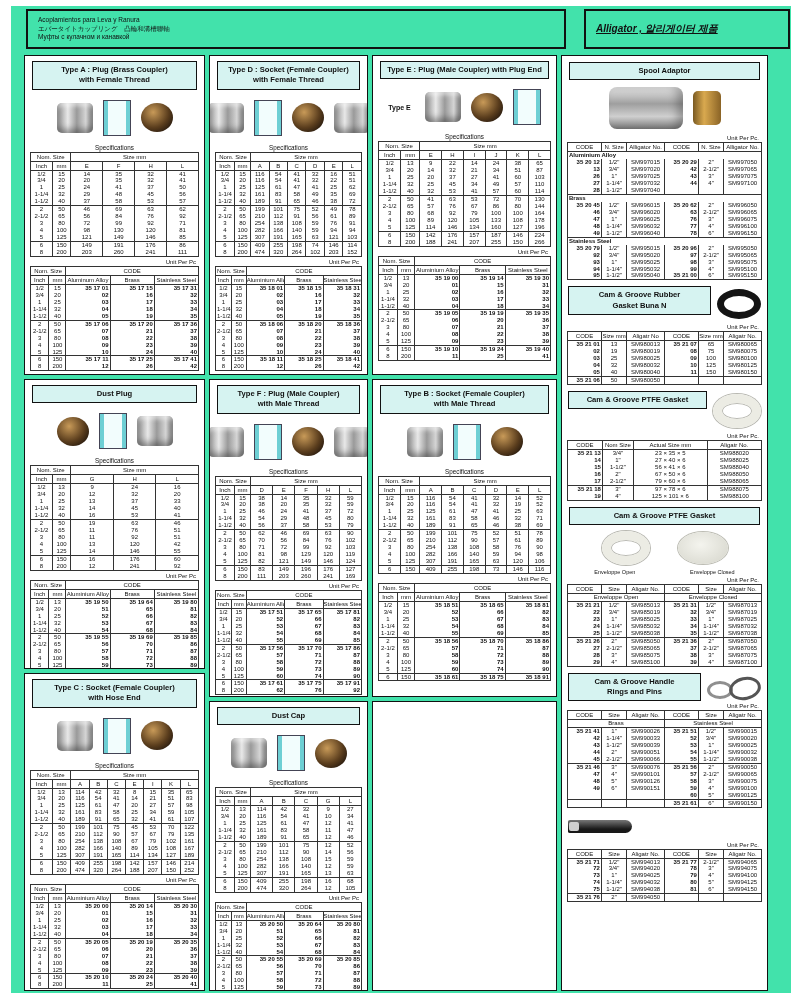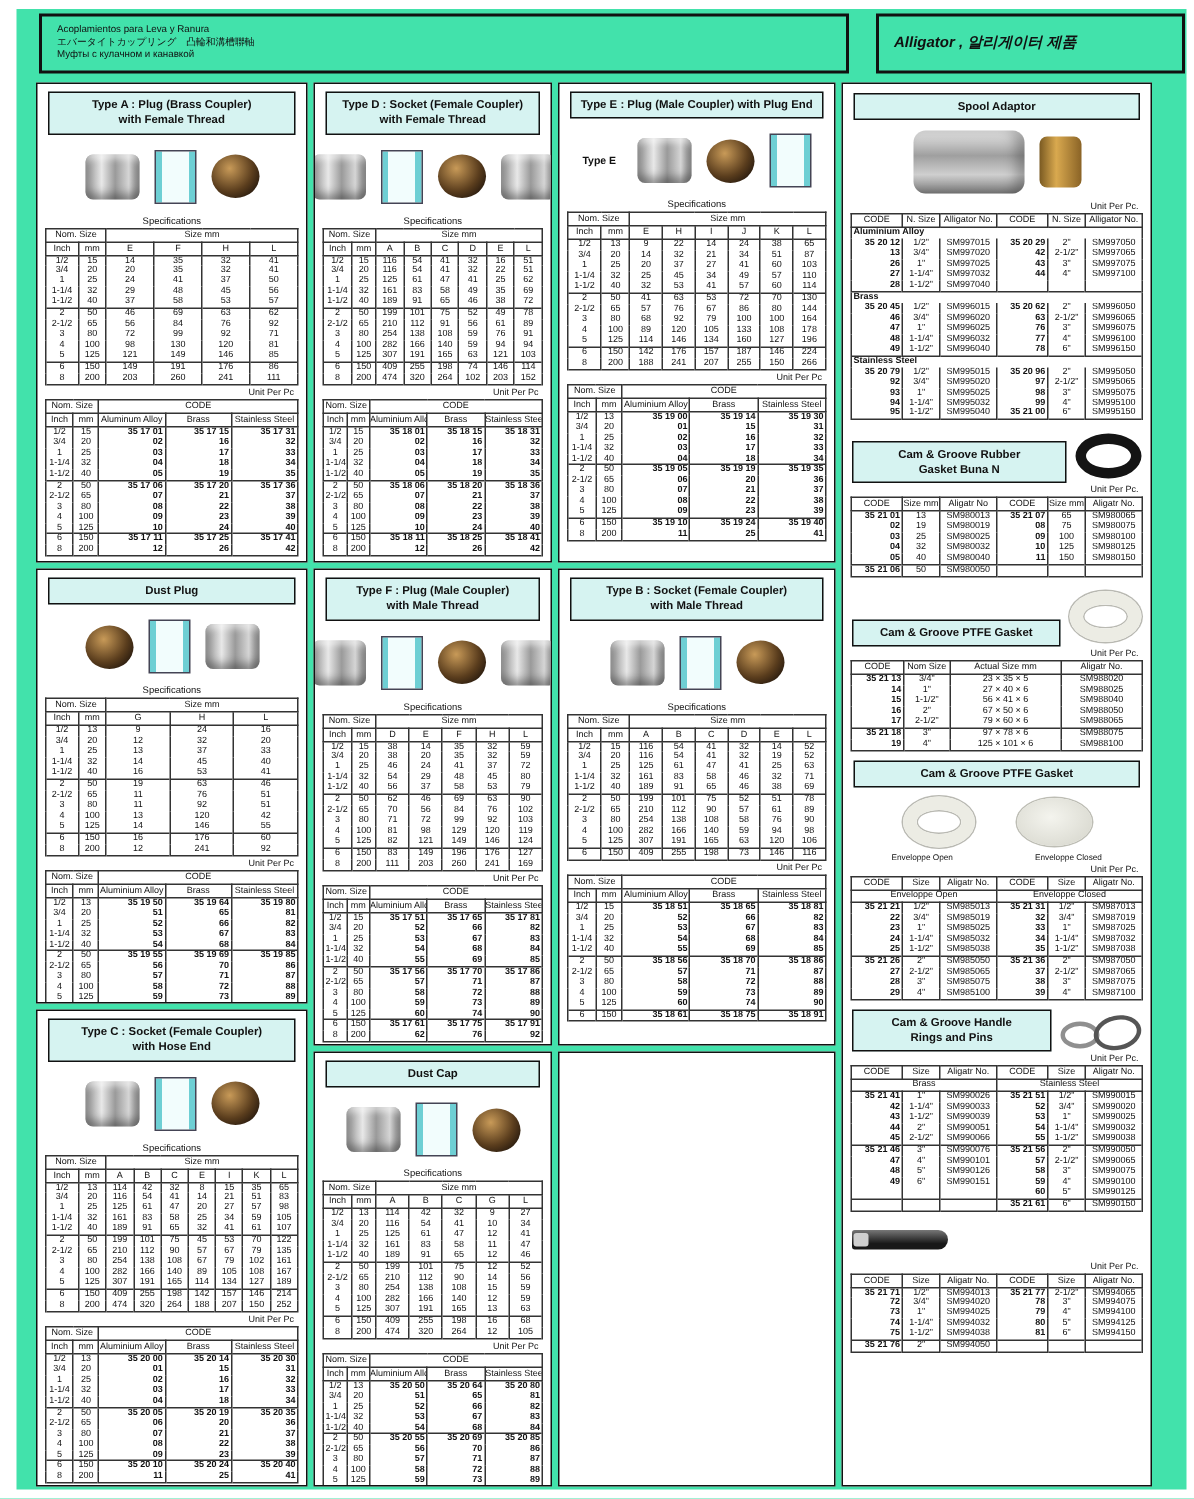--- a/index.html
+++ b/index.html
@@ -7,21 +7,21 @@
        font-family:"Liberation Sans",sans-serif;color:#111;overflow:hidden;}
   .green-field{position:absolute;left:11px;top:6px;width:780px;height:987px;background:#42e2ab;}
   
   .hdr{position:absolute;top:9px;height:40px;background:#42e2ab;border:2px solid #111;
        box-sizing:border-box;display:flex;align-items:center;}
   .hdr-left{left:26px;width:540px;padding:2px 10px;gap:18px;}
   .hdr-right{left:584px;width:206px;padding:2px 10px;}
   .hdr-title{font-size:12px;font-weight:bold;font-style:italic;line-height:1.2;}
   .hdr-kr{font-size:10px;font-weight:bold;font-style:italic;margin-top:2px;}
   .hdr-mid{font-size:6.5px;line-height:1.35;}
-  .hdr-right .hdr-title{font-size:10px;}
+  .hdr-right .hdr-title{font-size:10px;text-decoration:underline;}
   
   .layout{position:absolute;left:24px;top:55px;display:flex;gap:4px;}
   .colL{display:flex;flex-direction:column;gap:4px;}
   .panel{background:#fff;border:1.5px solid #111;box-sizing:border-box;
          padding:4px 5px;overflow:hidden;}
   .w1{width:181px}.w2{width:159px}.w3{width:185px}
   .rpanel{width:207px;height:936px;background:#fff;border:1.5px solid #111;
           box-sizing:border-box;padding:5px 5px;overflow:hidden;}
   .h1{height:320px}.h2{height:318px}.h3{height:290px}
   
@@ -39,21 +39,21 @@
   .tbl td{font-size:6px;padding:0 1px;line-height:1.16;border-left:1px solid #333;border-right:1px solid #333;
           overflow:hidden;white-space:nowrap;}
   .tbl tbody{border-top:1px solid #333;}
   .c{text-align:center}.r{text-align:right}
   .pr16{padding-right:13px}.pr6{padding-right:4px}
   .b{font-weight:bold}
   .glabel{font-weight:bold;text-align:left;padding-left:6px;font-size:6.2px;}
   .band td{text-align:center;border-bottom:1px solid #333;font-size:6px;}
   
   .rsec{margin-bottom:6px;}
-  .rsec-head{display:flex;align-items:flex-end;gap:6px;margin:1px 1px 2px 1px;}
+  .rsec-head{display:flex;align-items:flex-start;gap:6px;margin:1px 1px 2px 1px;}
   .rsec-head .sec-title{flex:1;margin:0;}
   .subtitle{font-size:6.3px;text-align:center;margin:1px 0;}
   .img-captions{display:flex;justify-content:space-around;font-size:5.5px;margin-bottom:1px;}
   
   .im{flex:none;}
   .im-metal{width:36px;height:30px;border-radius:5px;
     background:linear-gradient(90deg,#8a8a8a,#e8e8e8 30%,#9a9a9a 55%,#d5d5d5 80%,#777);
     box-shadow:inset 0 -4px 6px rgba(0,0,0,.35),inset 0 3px 4px rgba(255,255,255,.6);}
   .im-draw{width:28px;height:36px;border:1px solid #445;box-sizing:border-box;
     background:linear-gradient(90deg,#6ecfd4 0 4px,#f2fdfd 4px calc(100% - 4px),#6ecfd4 calc(100% - 4px));}

